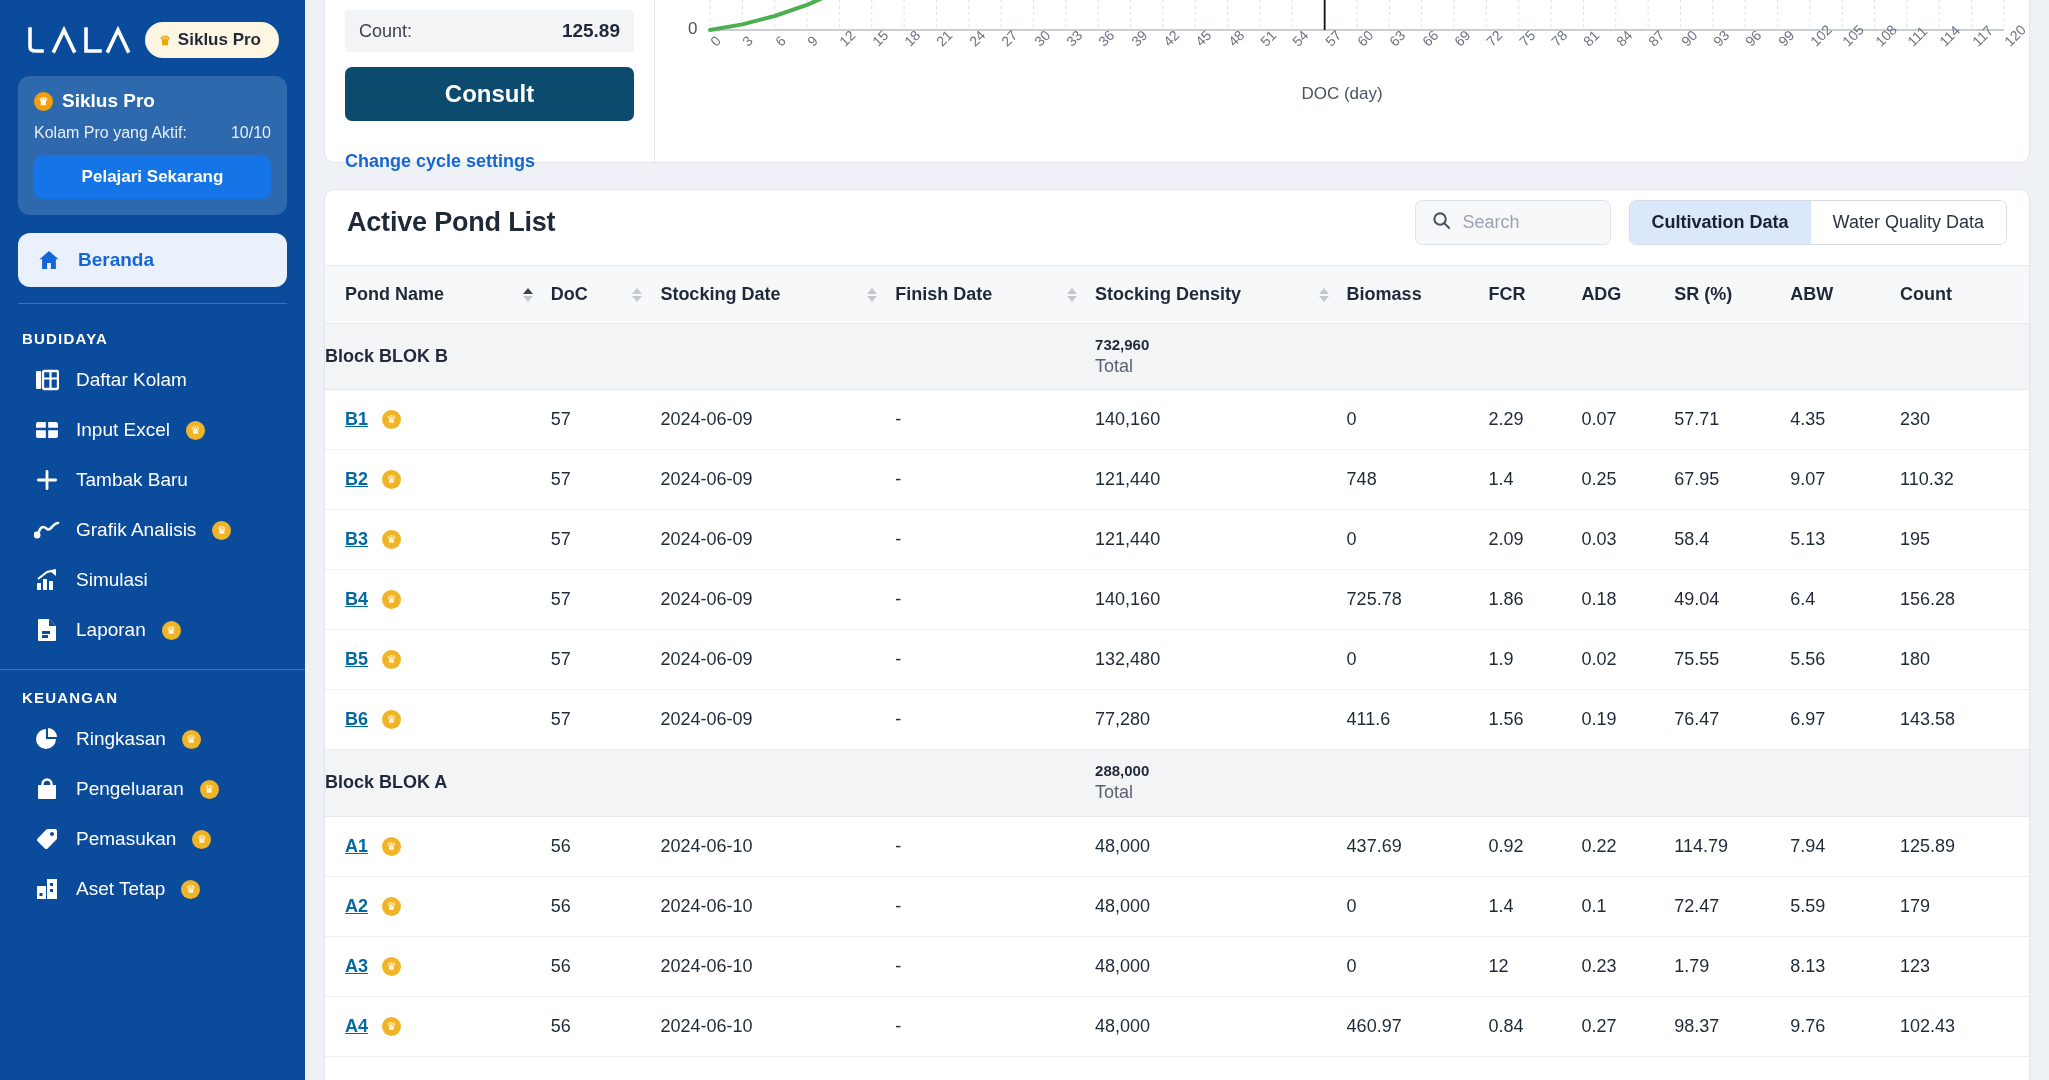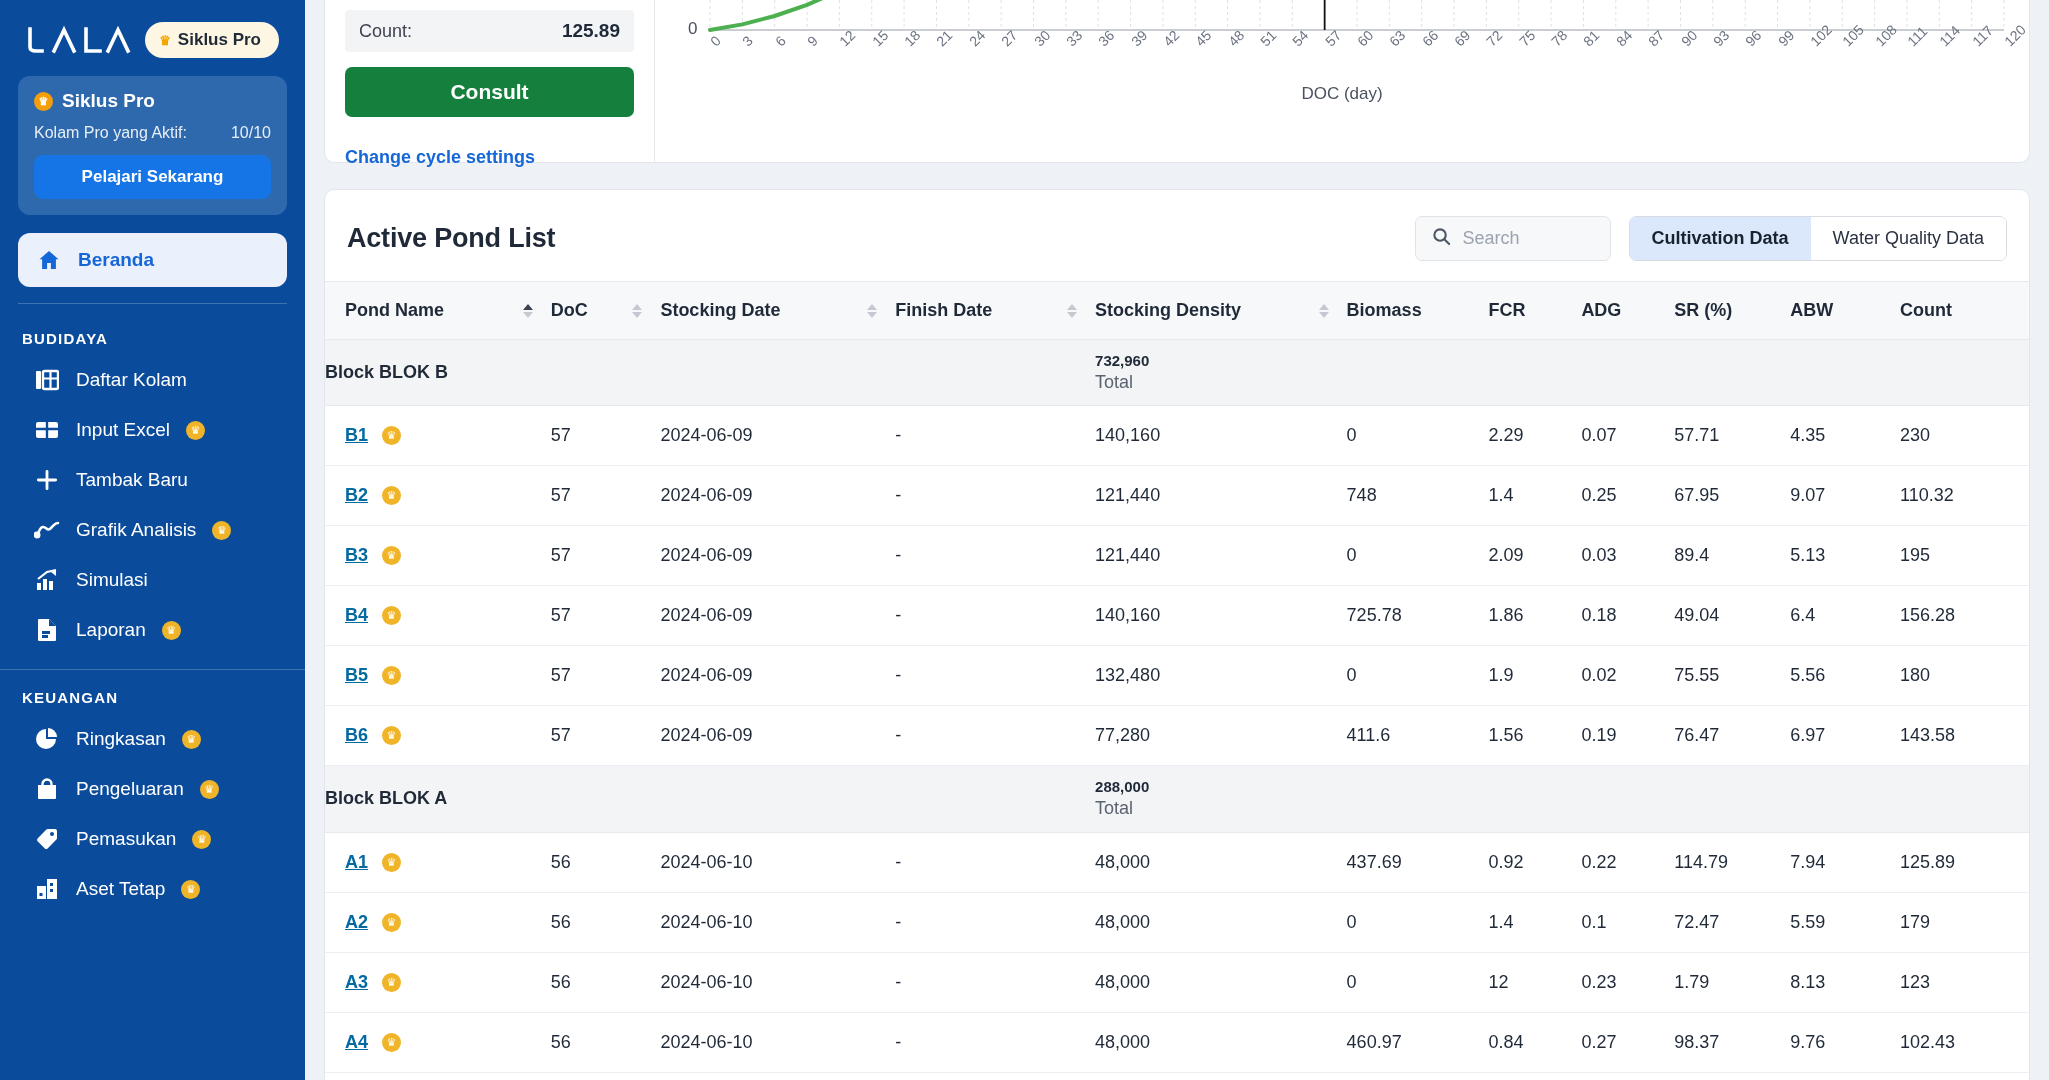--- a/index.html
+++ b/index.html
@@ -114,22 +114,22 @@
     background: #f3f4f6;
     border-radius: 4px;
     display: flex; align-items: center; justify-content: space-between;
     padding: 10px 14px;
     margin-bottom: 15px;
   }
   .count-label { font-size: 18px; color: #3d4450; }
   .count-value { font-size: 19px; font-weight: 700; color: #1f2937; }
   .consult-btn {
     display: block; width: 100%;
-    background: #15803d; color: #fff; border: none; border-radius: 7px;
-    padding: 13px 0; font-size: 21px; font-weight: 700;
+    background: #0c4a6e; color: #fff; border: none; border-radius: 7px;
+    padding: 13px 0; font-size: 24px; font-weight: 700;
     font-family: inherit; cursor: pointer;
   }
   .change-link {
     display: inline-block; margin-top: 30px;
     color: #1566d6; font-size: 18px; font-weight: 700;
     text-decoration: none; cursor: pointer;
   }
   .tp-right { flex: 1; position: relative; overflow: hidden; }
 
   .chart-area { position: absolute; inset: 0; }
@@ -149,21 +149,21 @@
   .pond-card {
     background: #fff;
     border: 1px solid #e2e6ec;
     border-radius: 10px;
     margin: 26px 19px 0 19px;
     height: 900px;
     overflow: hidden;
   }
   .pond-head {
     display: flex; align-items: center; justify-content: space-between;
-    padding: 26px 22px 20px 22px;
+    padding: 10px 22px 20px 22px;
   }
   .pond-title { font-size: 27px; font-weight: 700; color: #1f2937; letter-spacing: -.2px; }
   .pond-head-right { display: flex; align-items: center; gap: 18px; }
   .search-box {
     display: flex; align-items: center; gap: 12px;
     background: #f7f8fa; border: 1px solid #dfe3e8; border-radius: 7px;
     padding: 10px 16px; width: 196px;
   }
   .search-box input {
     border: none; outline: none; background: transparent;
@@ -628,21 +628,21 @@
                   <span class="crown-y">♛</span>
                 </span>
               </td>
               <td>57</td>
               <td>2024-06-09</td>
               <td>-</td>
               <td>121,440</td>
               <td>0</td>
               <td>2.09</td>
               <td>0.03</td>
-              <td>89.4</td>
+              <td>58.4</td>
               <td>5.13</td>
               <td>195</td>
             </tr>
             <tr>
               <td class="pad-l">
                 <span class="pond-cell">
                   <a class="pond-link">B4</a>
                   <span class="crown-y">♛</span>
                 </span>
               </td>

